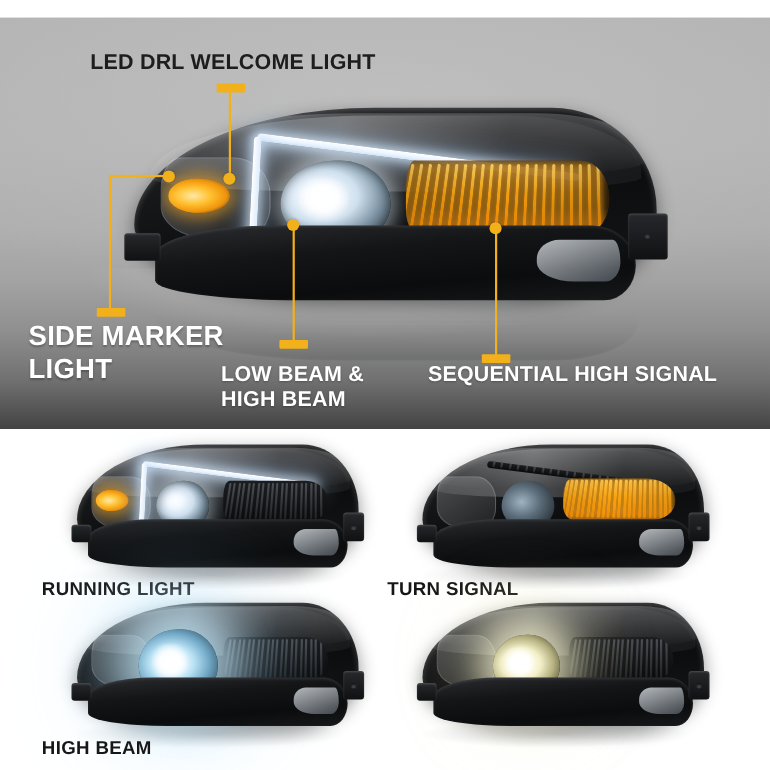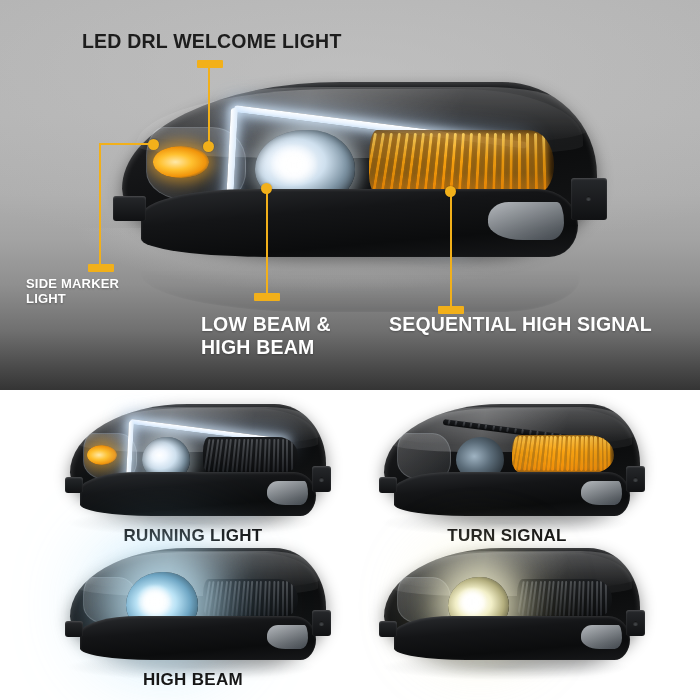--- a/index.html
+++ b/index.html
@@ -3,21 +3,21 @@
 <meta charset="utf-8">
 <style>
   * { margin:0; padding:0; box-sizing:border-box; }
   html,body { width:700px; height:700px; overflow:hidden; background:#fff; }
   body { font-family:"Liberation Sans", sans-serif; }
 
   #page { position:relative; width:700px; height:700px; }
 
   
   #hero {
-    position:absolute; left:0; top:0; width:700px; height:413px;
+    position:absolute; left:0; top:16px; width:700px; height:413px;
     background:
       radial-gradient(ellipse 130% 70% at 50% 18%, rgba(200,200,200,.55) 0%, rgba(170,170,170,0) 62%),
       linear-gradient(180deg,
         #b2b2b2 0%, #b3b3b3 28%, #aeaeae 47%,
         #a3a3a3 58%, #8f8f8f 69%, #707070 80%,
         #4a4a4a 89%, #323232 95%, #2e2e2e 100%);
     overflow:hidden;
   }
   
   #hero .floorglow{
@@ -152,21 +152,21 @@
   }
   .lbl-dark{ color:#1d1d1d; }
   .lbl-light{ color:#ffffff; text-shadow:0 1px 2px rgba(0,0,0,.28); }
 
   
   #grid{
     position:absolute; left:0; top:390px; width:700px; height:310px; background:#ffffff;
   }
   .cell{ position:absolute; }
   .cell .cap{
-    position:absolute; left:0; width:100%; text-align:center;
+    position:absolute; left:0; width:100%; 
     font-size:17px; font-weight:700; color:#171717; letter-spacing:.3px;
   }
   .floor-shadow{
     position:absolute; border-radius:50%;
     background:radial-gradient(ellipse at 50% 50%, rgba(120,125,130,.30) 0%, rgba(160,165,170,0) 70%);
   }
 </style>
 </head>
 <body>
 
@@ -238,21 +238,21 @@
 
     <div class="callout-label lbl-dark" style="left:82px; top:30px; font-size:19.5px;">LED DRL WELCOME LIGHT</div>
     <div class="callout-tab" style="left:197px; top:60px; width:26px;"></div>
     <div class="callout-line" style="left:208px; top:68px; width:2px; height:78px;"></div>
     <div class="callout-dot" style="left:203px; top:141px;"></div>
 
     <div class="callout-dot" style="left:148px; top:139px;"></div>
     <div class="callout-line" style="left:99px; top:143px; width:52px; height:2px;"></div>
     <div class="callout-line" style="left:99px; top:143px; width:2px; height:124px;"></div>
     <div class="callout-tab" style="left:88px; top:264px; width:26px;"></div>
-    <div class="callout-label lbl-light" style="left:26px; top:276px; font-size:13px;">SIDE MARKER
+    <div class="callout-label lbl-light" style="left:26px; top:276px; font-size:25px;">SIDE MARKER
 LIGHT</div>
 
     <div class="callout-dot" style="left:261px; top:183px;"></div>
     <div class="callout-line" style="left:266px; top:192px; width:2px; height:104px;"></div>
     <div class="callout-tab" style="left:254px; top:293px; width:26px;"></div>
     <div class="callout-label lbl-light" style="left:201px; top:313px; font-size:19.5px;">LOW BEAM &amp;
 HIGH BEAM</div>
 
     <div class="callout-dot" style="left:445px; top:186px;"></div>
     <div class="callout-line" style="left:450px; top:195px; width:2px; height:115px;"></div>

